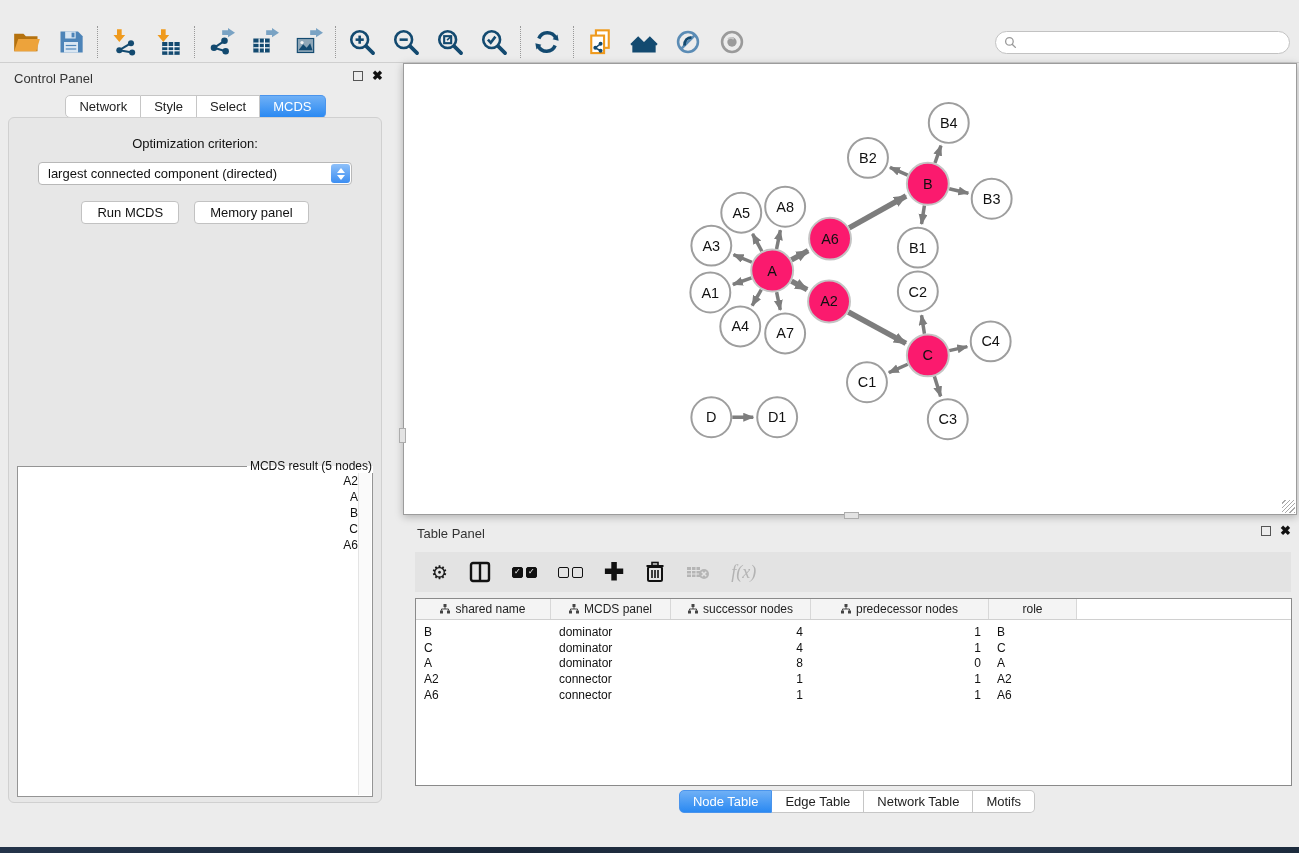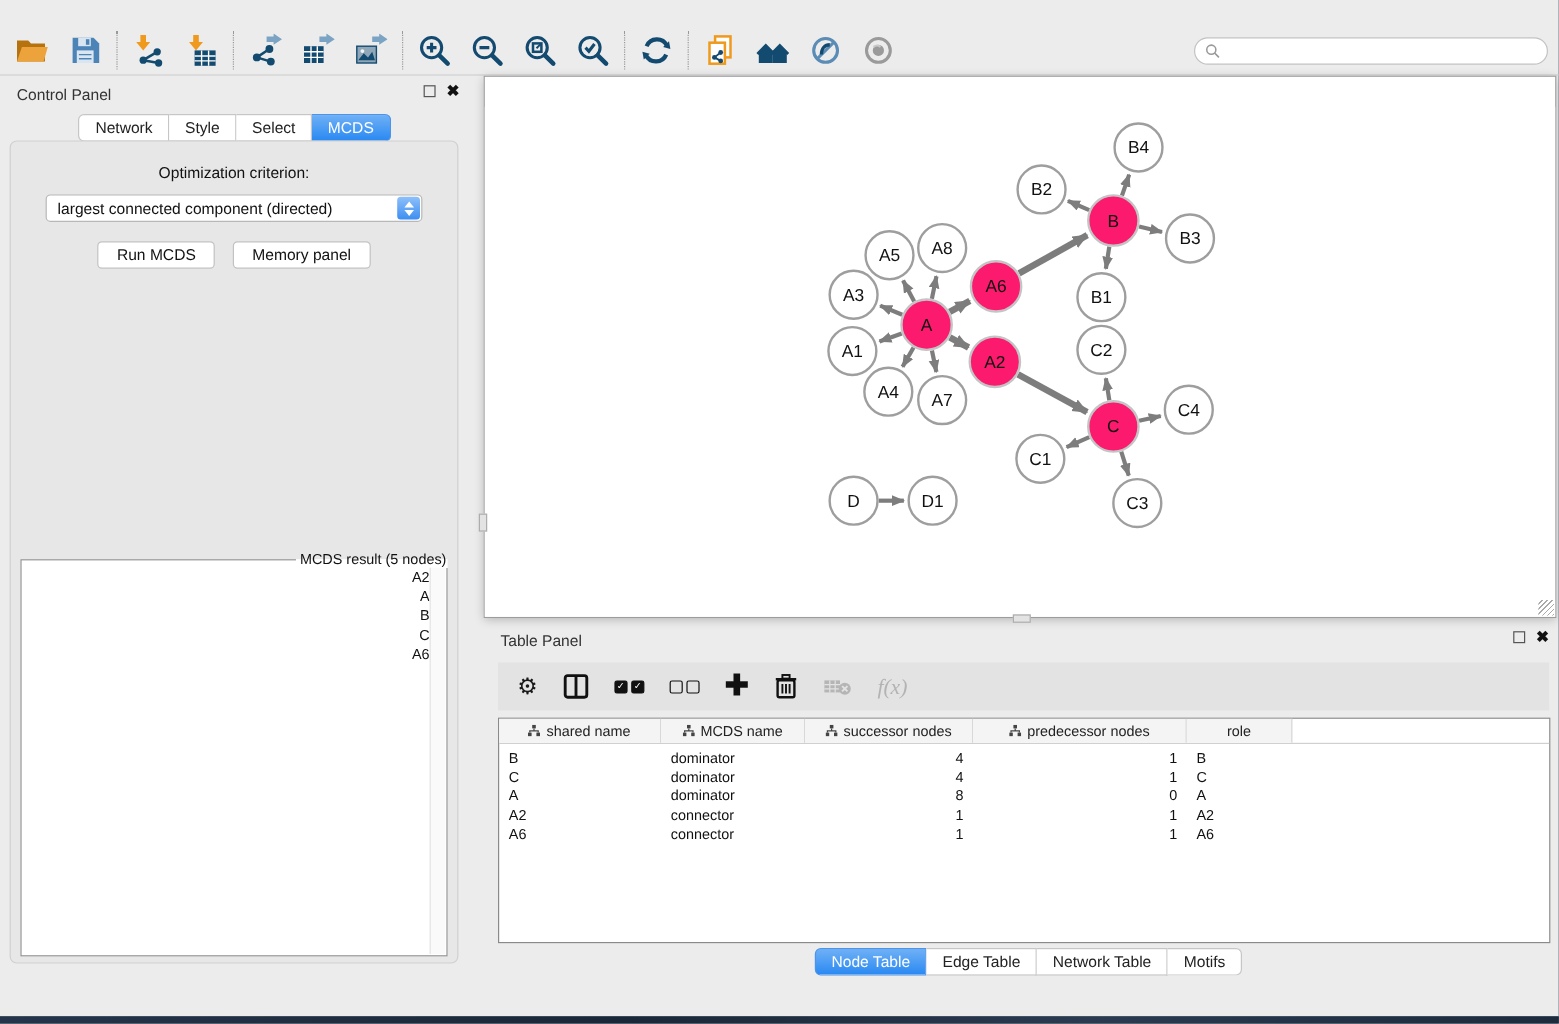--- a/index.html
+++ b/index.html
@@ -503,21 +503,21 @@
             </svg>
             <span>shared name</span>
           </div>
           <div class="th" style="width: 120px;">
             <svg viewBox="0 0 10 10">
               <rect x="3.5" y="0" width="3" height="3" fill="#444"></rect>
               <rect x="0" y="6.5" width="3" height="3" fill="#444"></rect>
               <rect x="7" y="6.5" width="3" height="3" fill="#444"></rect>
               <path d="M5 3v2M1.5 6.5V5h7v1.5" stroke="#444" fill="none"></path>
             </svg>
-            <span>MCDS name</span>
+            <span>MCDS panel</span>
           </div>
           <div class="th" style="width: 140px;">
             <svg viewBox="0 0 10 10">
               <rect x="3.5" y="0" width="3" height="3" fill="#444"></rect>
               <rect x="0" y="6.5" width="3" height="3" fill="#444"></rect>
               <rect x="7" y="6.5" width="3" height="3" fill="#444"></rect>
               <path d="M5 3v2M1.5 6.5V5h7v1.5" stroke="#444" fill="none"></path>
             </svg>
             <span>successor nodes</span>
           </div>

